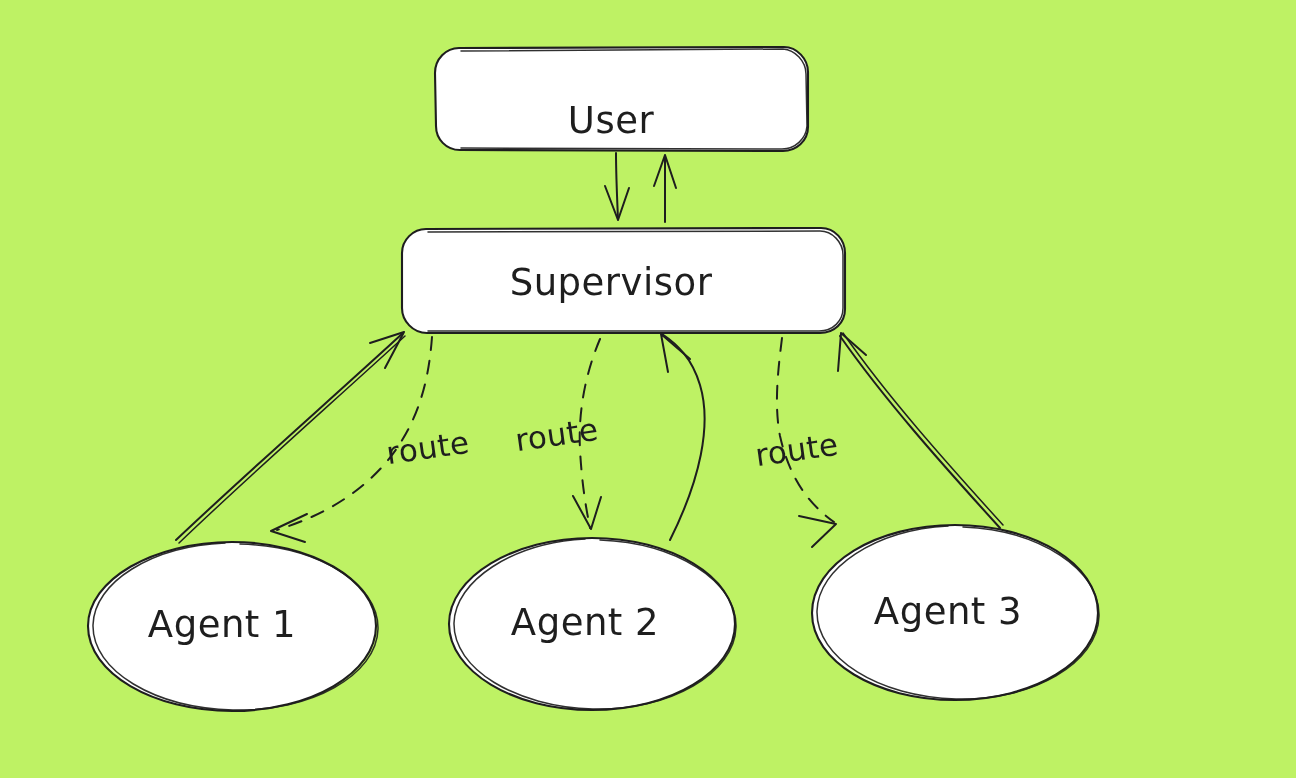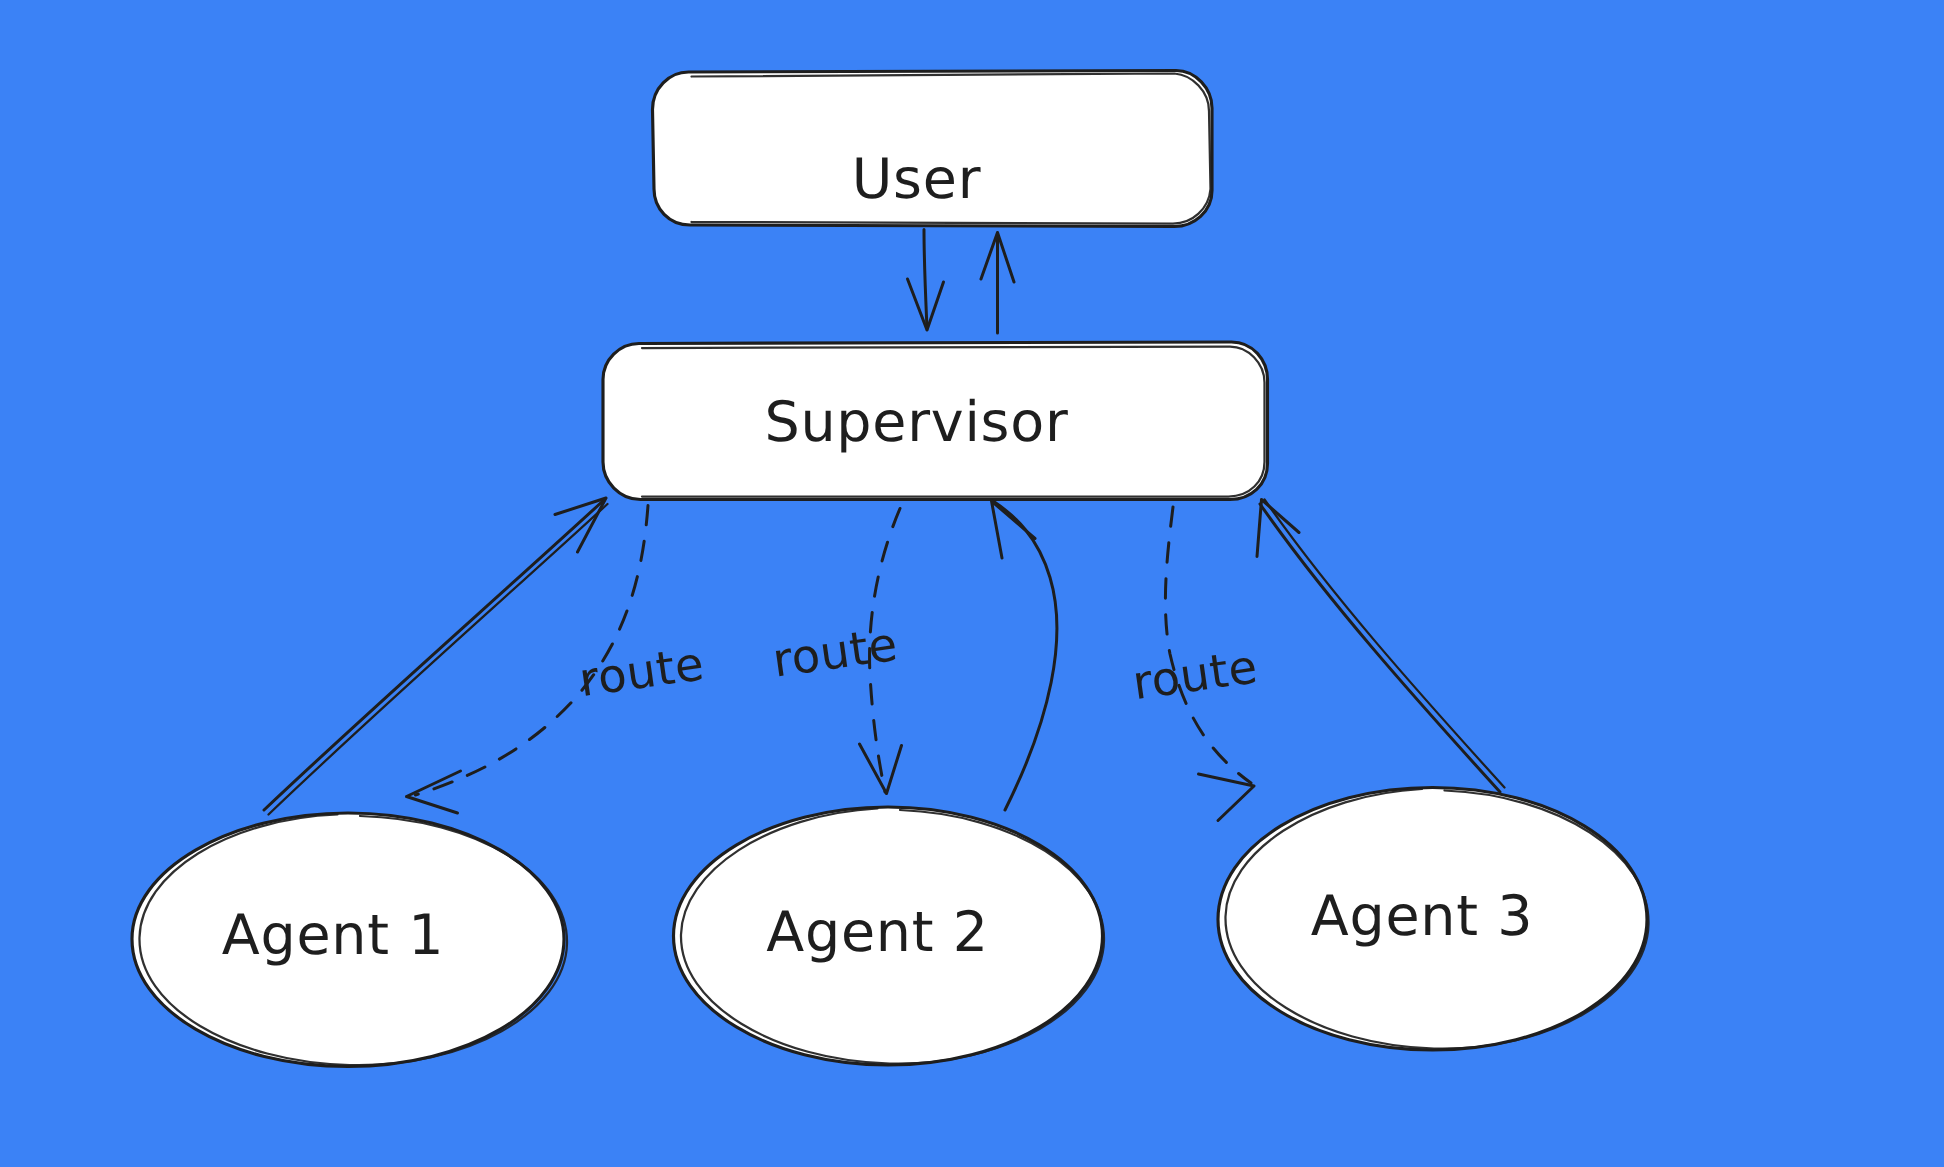--- a/index.html
+++ b/index.html
@@ -9,21 +9,21 @@
     background: #ffffff;
     width: 1296px;
     height: 778px;
     overflow: hidden;
     font-family: "DejaVu Sans", sans-serif;
   }
   #diagram-root {
     position: relative;
     width: 1296px;
     height: 778px;
-    background: #3b82f6;
+    background: #bef264;
   }
   #excalidraw-svg {
     display: block;
     width: 1296px;
     height: 778px;
   }
   .node-shape {
     fill: #ffffff;
     stroke: #1e1e1e;
     stroke-width: 2.1;

